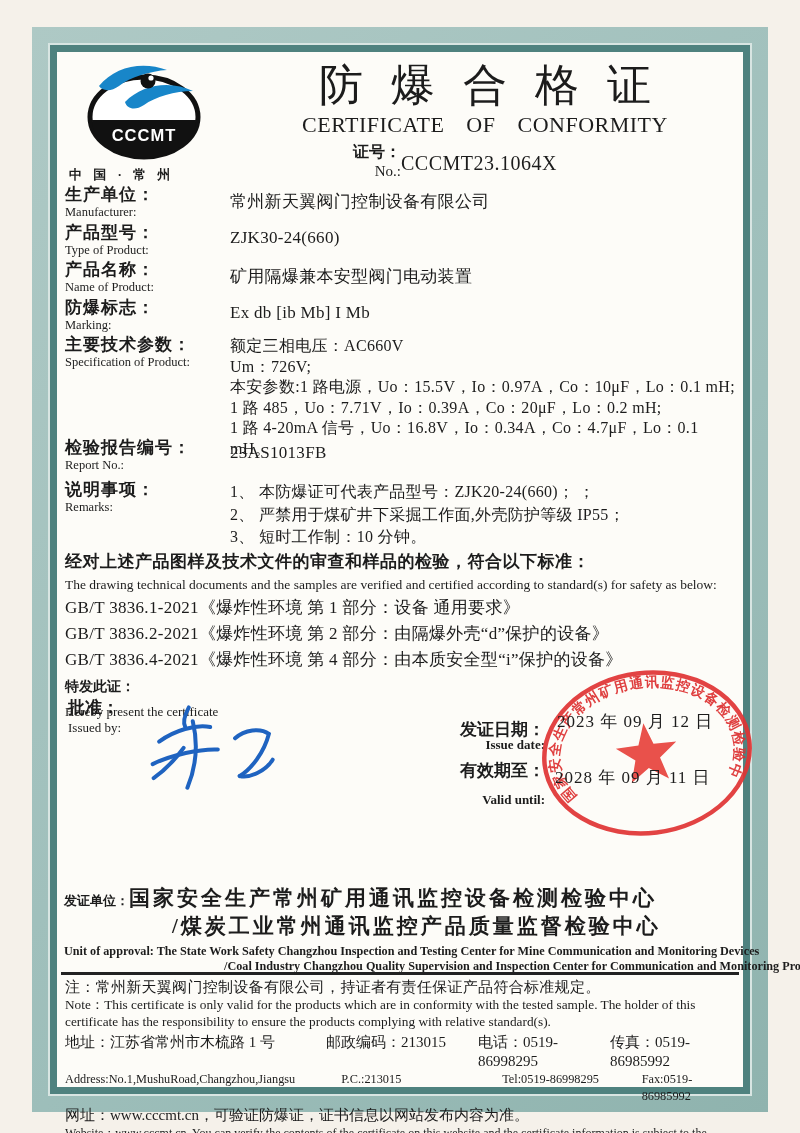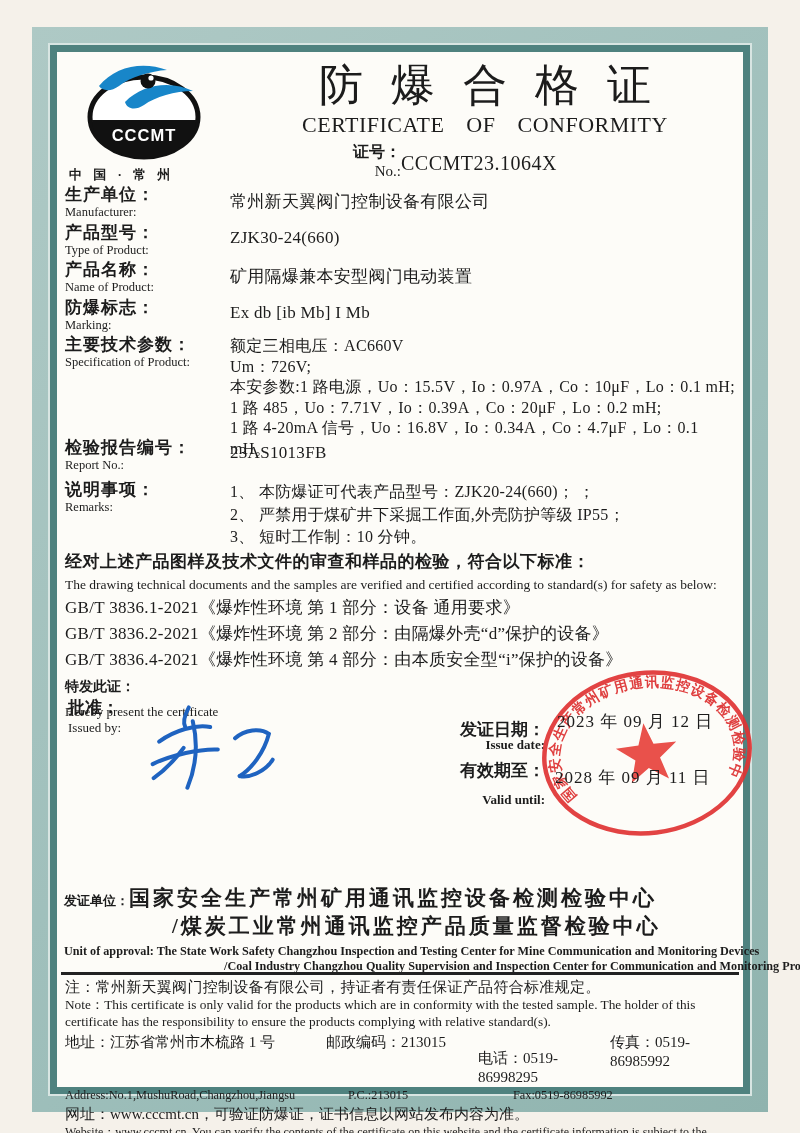--- a/index.html
+++ b/index.html
@@ -70,21 +70,21 @@
   .unit-row2 { font-size:21px; font-weight:bold; letter-spacing:3px; margin-left:108px; line-height:28px; }
   .unit-en1 { font-size:12.2px; font-weight:bold; margin-top:4px; white-space:nowrap; }
   .unit-en2 { font-size:12.2px; font-weight:bold; margin-left:160px; white-space:nowrap; }
   .rule { position:absolute; top:920px; left:4px; right:4px; height:2.5px; background:#222; }
 
   
   .footer { position:absolute; top:926px; left:8px; right:4px; }
   .note-zh { font-size:15px; line-height:19px; letter-spacing:0.3px; }
   .note-en { font-size:13.3px; line-height:16.5px; }
   .addr-row { display:flex; margin-top:3px; font-size:15px; line-height:19px; }
-  .addr-row .c1 { width:283px; } .addr-row .c2 { width:165px; } .addr-row .c3 { width:143px;margin-top:16px; }
+  .addr-row .c1 { width:283px; } .addr-row .c2 { width:165px; } .addr-row .c3 { width:143px; }
   .addr-en-row { display:flex; font-size:12.3px; line-height:17px; }
   .addr-en-row .c1 { width:283px; } .addr-en-row .c2 { width:165px; } .addr-en-row .c3 { width:143px; }
   .web-zh { font-size:15px; line-height:19px; margin-top:1px; }
   .web-en { font-size:12px; line-height:16px; }
 </style>
 </head>
 <body>
 
 <div class="band-light">
   <div class="band-dark">
@@ -240,20 +240,21 @@
         <div class="note-en">Note：This certificate is only valid for the products which are in conformity with the tested sample. The holder of this certificate has the responsibility to ensure the products complying with relative standard(s).</div>
         <div class="addr-row">
           <span class="c1">地址：江苏省常州市木梳路 1 号</span>
           <span class="c2">邮政编码：213015</span>
           <span class="c3">电话：0519-86998295</span>
           <span class="c4">传真：0519-86985992</span>
         </div>
         <div class="addr-en-row">
           <span class="c1">Address:No.1,MushuRoad,Changzhou,Jiangsu</span>
           <span class="c2">P.C.:213015</span>
+          <span class="c3">Tel:0519-86998295</span>
           <span class="c4">Fax:0519-86985992</span>
         </div>
         <div class="web-zh">网址：www.cccmt.cn，可验证防爆证，证书信息以网站发布内容为准。</div>
         <div class="web-en">Website：www.cccmt.cn. You can verify the contents of the certificate on this website and the certificate information is subject to the content published on it.</div>
       </div>
 
     </div>
   </div>
 </div>
 

